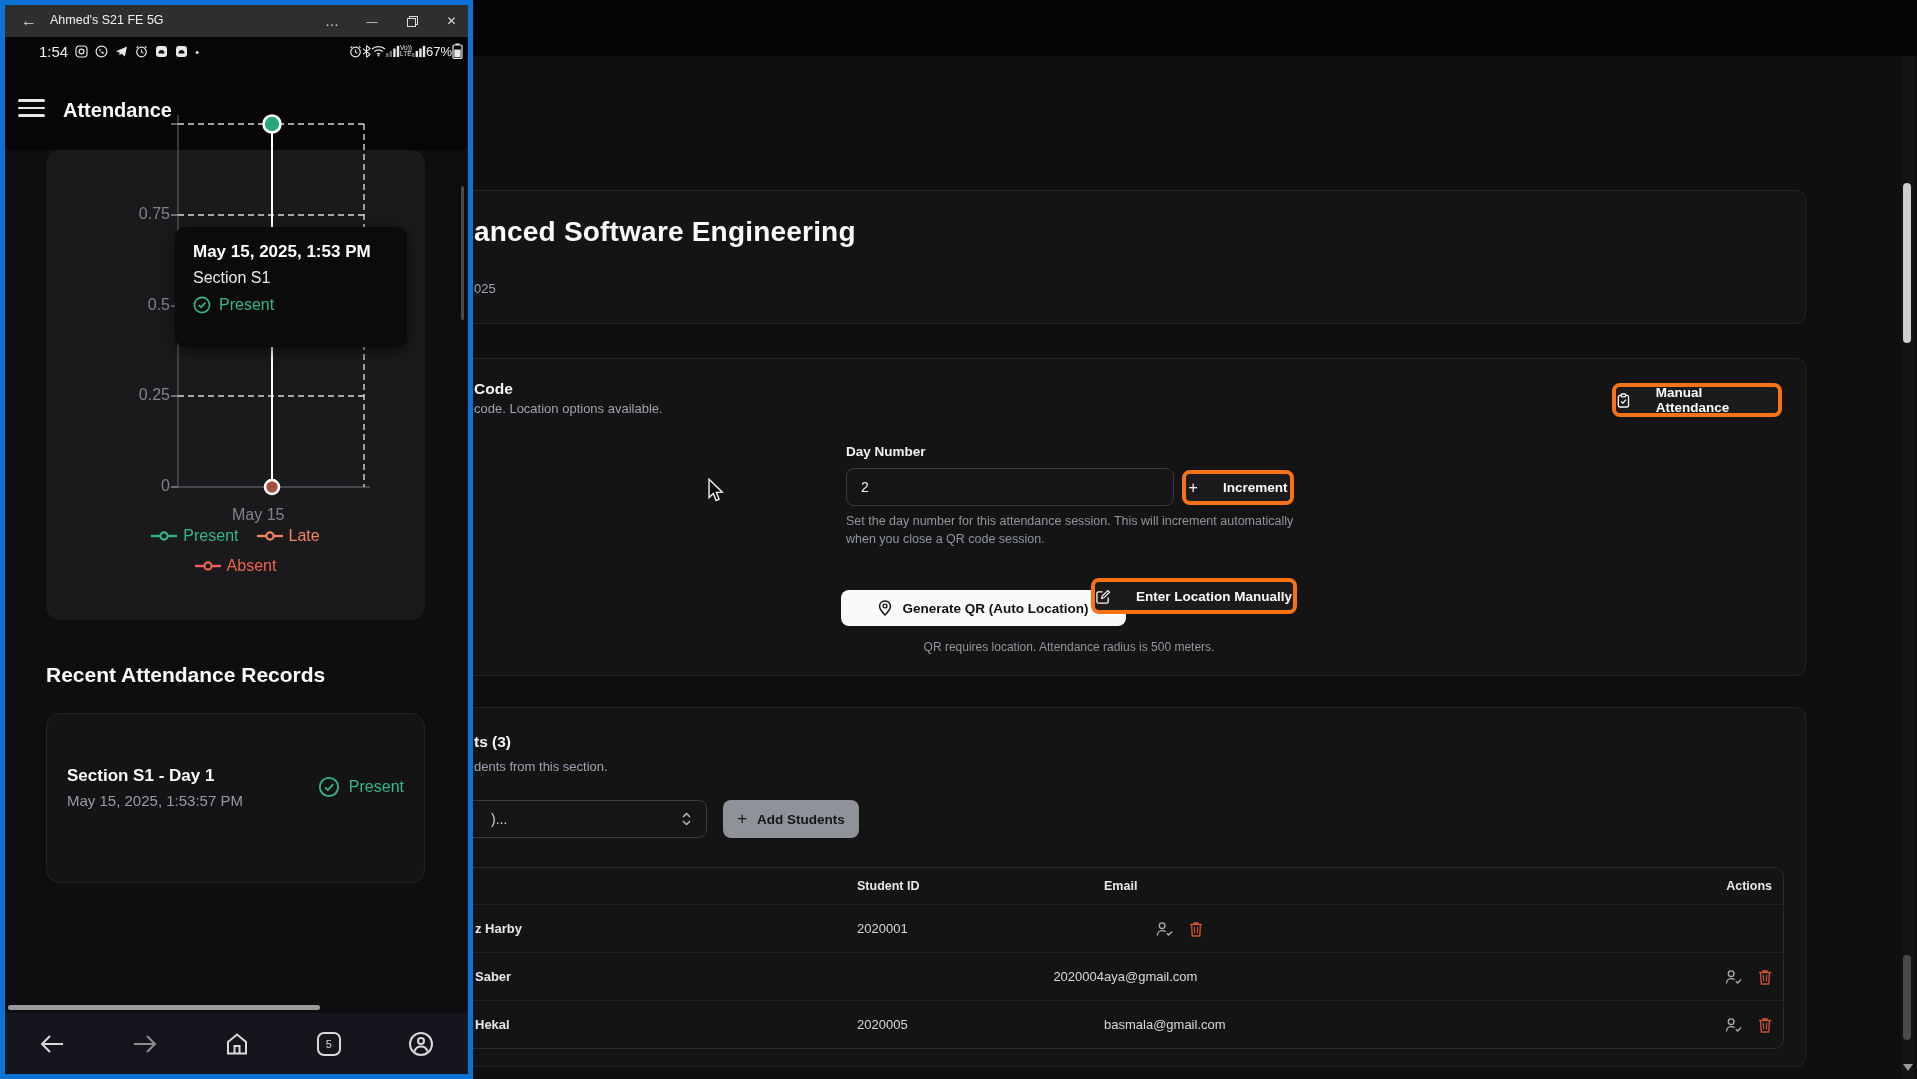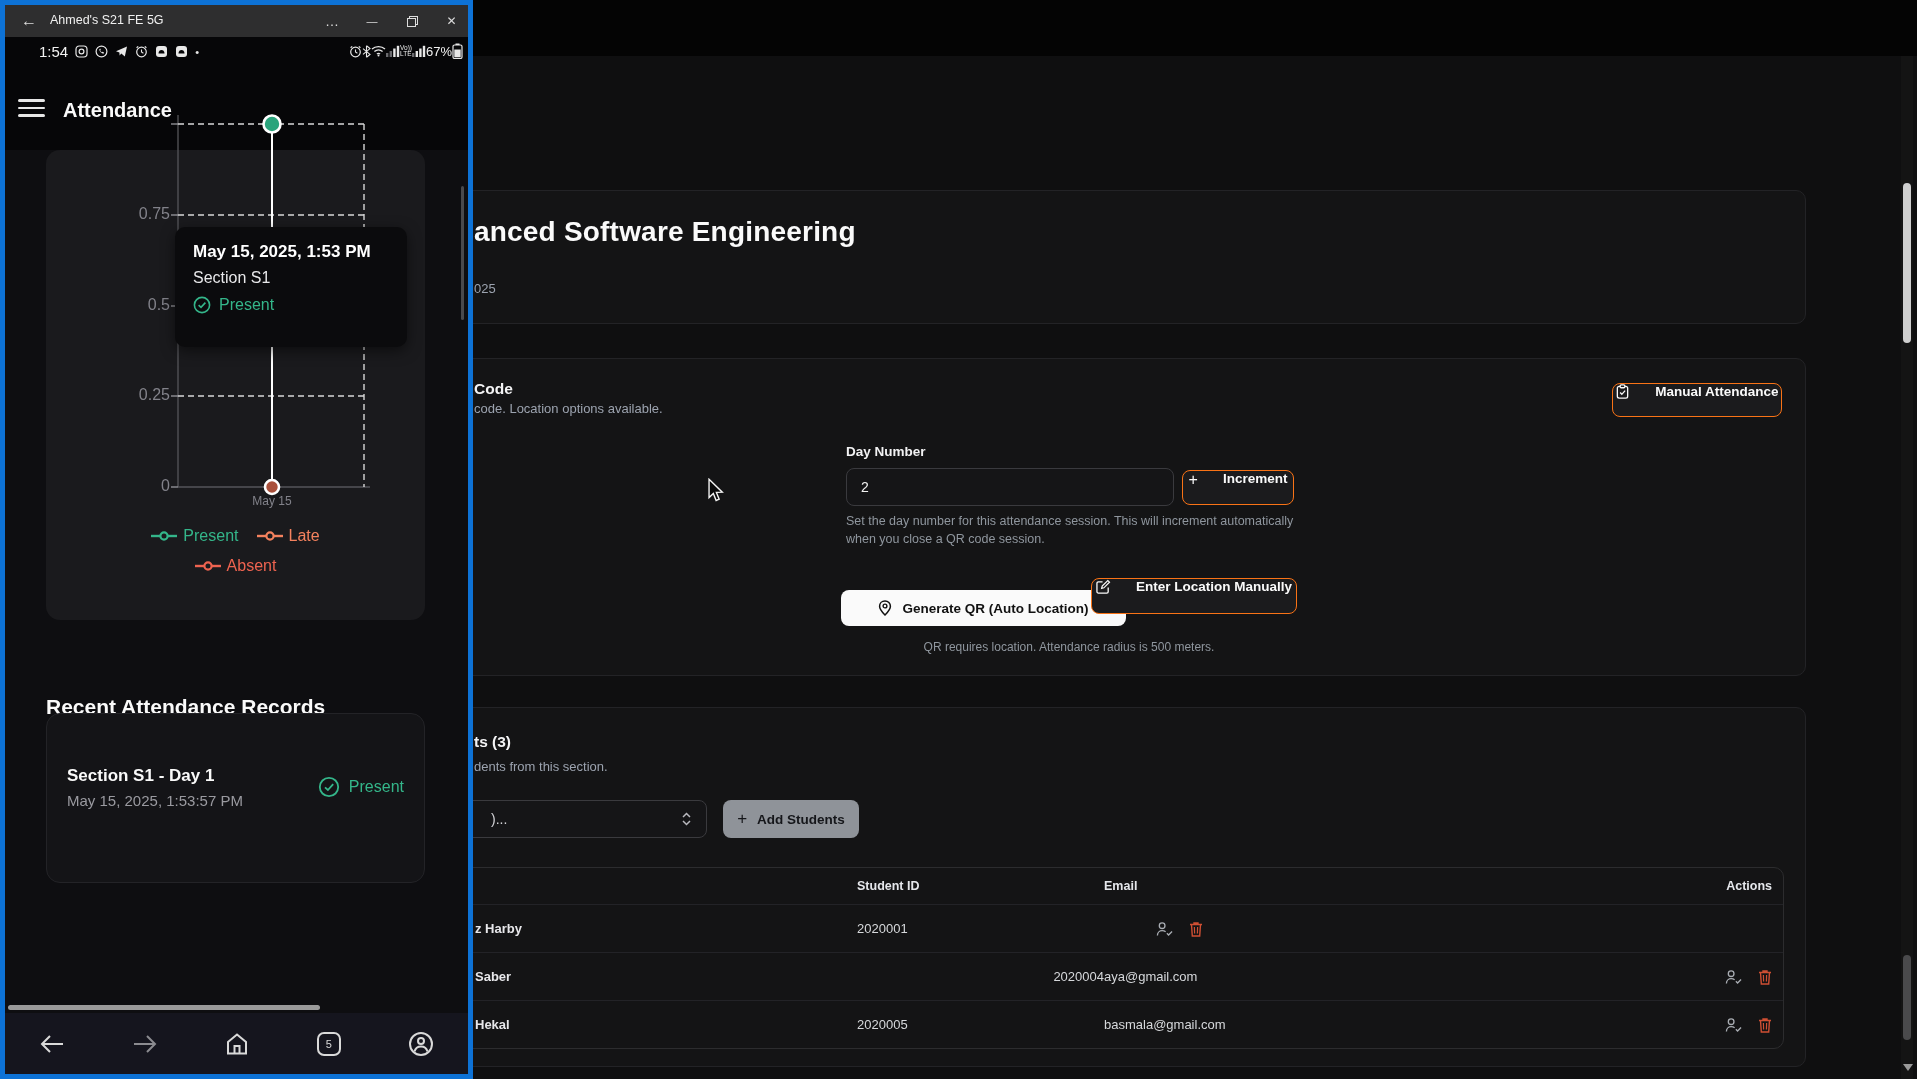--- a/index.html
+++ b/index.html
@@ -7,22 +7,22 @@
   body { font-family:"Liberation Sans", sans-serif; }
   .canvas { position:relative; width:1917px; height:1079px; overflow:hidden; background:#0f0f10; }
   .abs { position:absolute; }
 
   
   .desktop-top { left:0; top:0; width:1917px; height:56px; background:#040404; }
   .panel { background:#141415; border:1px solid #232326; border-radius:10px; }
   .h1 { color:#fafafa; font-size:28px; font-weight:bold; letter-spacing:.2px; }
   .sub { color:#9ca3af; font-size:13px; }
   .sec-title { color:#f4f4f5; font-size:15.5px; font-weight:bold; }
-  .btn-dark { display:flex; align-items:flex-start; justify-content:center; gap:25px;
-    background:#1b1b1d; border:1px solid #f97316; border-radius:8px;
+  .btn-dark { display:flex; align-items:center; justify-content:center; gap:25px;
+    background:#1b1b1d; border:4px solid #f97316; border-radius:8px;
     color:#fafafa; font-size:13.5px; font-weight:bold; cursor:default; }
   .btn-light { display:flex; align-items:center; justify-content:center; gap:10px;
     background:#fafafa; border-radius:8px; color:#111; font-size:13.5px; font-weight:bold; }
   .btn-muted { display:flex; align-items:center; justify-content:center; gap:10px;
     background:#8f9399; border-radius:8px; color:#15161a; font-size:13.5px; font-weight:bold; }
   .input { background:#151517; border:1px solid #3a3a3e; border-radius:8px;
     color:#f2f2f2; font-size:14px; padding:0 14px; font-family:"Liberation Sans",sans-serif; }
   .help { color:#8f969e; font-size:12.5px; }
   .thead { color:#e5e7eb; font-size:12.5px; font-weight:bold; }
   .tcell { color:#d6d8db; font-size:13px; }
@@ -310,21 +310,21 @@
       <line x1="232" y1="34" x2="232" y2="397" stroke="#ffffff" stroke-width="2"></line>
       <circle cx="232" cy="397" r="7" fill="#a9503b" stroke="#ffffff" stroke-width="2.6"></circle>
       <circle cx="232" cy="34" r="8.5" fill="#2aa47c" stroke="#ffffff" stroke-width="2.6"></circle>
     </svg>
 
     <div class="abs tick-label" style="left:110px;top:200px;width:55px;">0.75</div>
     <div class="abs tick-label" style="left:110px;top:291px;width:55px;">0.5</div>
     <div class="abs tick-label" style="left:110px;top:381px;width:55px;">0.25</div>
     <div class="abs tick-label" style="left:110px;top:472px;width:55px;">0</div>
 
-    <div class="abs" style="left:227px;top:489px;width:80px;text-align:center;color:#82828a;font-size:12px;">May 15</div>
+    <div class="abs" style="left:227px;top:501px;width:80px;text-align:left;color:#82828a;font-size:16px;">May 15</div>
 
     <div class="abs tooltip">
       <div class="tt-title">May 15, 2025, 1:53 PM</div>
       <div class="tt-sub">Section S1</div>
       <div class="tt-status" style="color:#34b68a;">
         <svg width="18" height="18" viewBox="0 0 18 18">
           <circle cx="9" cy="9" r="7.6" fill="none" stroke="#34b68a" stroke-width="1.6"></circle>
           <path d="M5.6 9.2 L8 11.4 L12.4 6.6" fill="none" stroke="#34b68a" stroke-width="1.6"></path>
         </svg>
         <span>Present</span>
@@ -352,21 +352,21 @@
         <svg width="26" height="12" viewBox="0 0 26 12">
             <line x1="0" y1="6" x2="26" y2="6" stroke="#ee6350" stroke-width="2.4"></line>
             <circle cx="13" cy="6" r="3.6" fill="#1a1a1d" stroke="#ee6350" stroke-width="2.2"></circle>
           </svg>
         <span>Absent</span>
       </span>
     </div>
 
     <div class="abs" style="left:456px;top:181px;width:3px;height:134px;background:#4a4a4d;border-radius:2px;"></div>
 
-    <div class="abs rec-head" style="left:41px;top:658px;margin-top:32px;">Recent Attendance Records</div>
+    <div class="abs rec-head" style="left:41px;top:658px;">Recent Attendance Records</div>
     <div class="abs rec-card">
       <div style="position:absolute;left:20px;top:52px;color:#fafafa;font-size:17px;font-weight:bold;">Section S1 - Day 1</div>
       <div style="position:absolute;left:20px;top:78px;color:#9a9aa0;font-size:15px;">May 15, 2025, 1:53:57 PM</div>
       <div style="position:absolute;right:20px;top:62px;display:flex;align-items:center;gap:9px;color:#34b68a;font-size:16px;">
         <svg width="22" height="22" viewBox="0 0 22 22">
           <circle cx="11" cy="11" r="9.2" fill="none" stroke="#34b68a" stroke-width="1.8"></circle>
           <path d="M7 11.3 L9.9 14 L15.2 8.2" fill="none" stroke="#34b68a" stroke-width="1.8"></path>
         </svg>
         <span>Present</span>
       </div>

